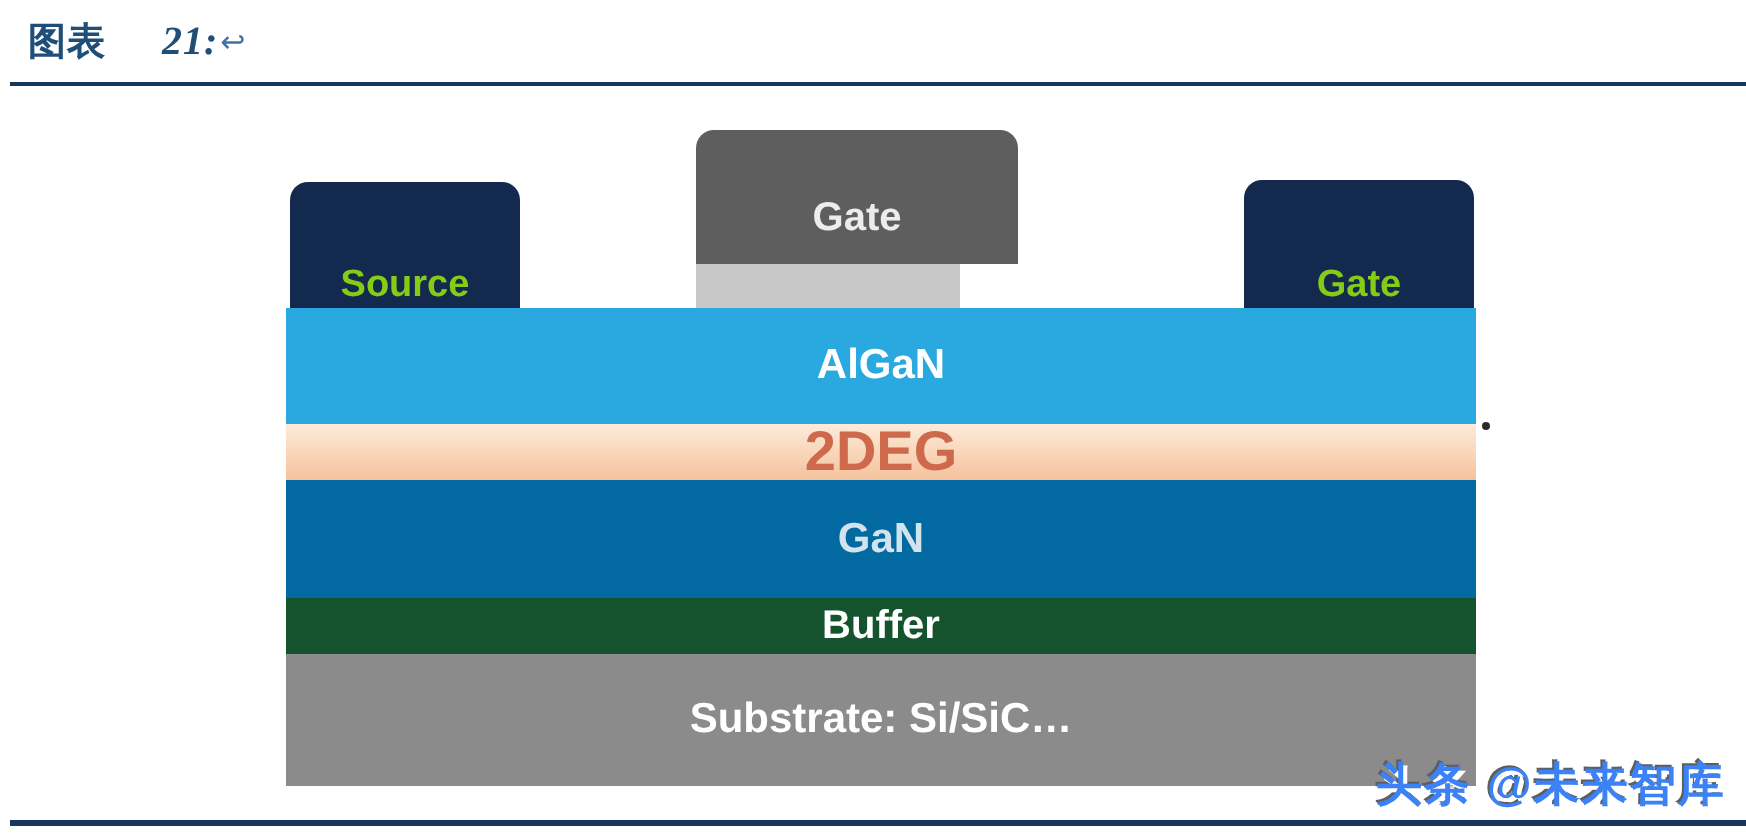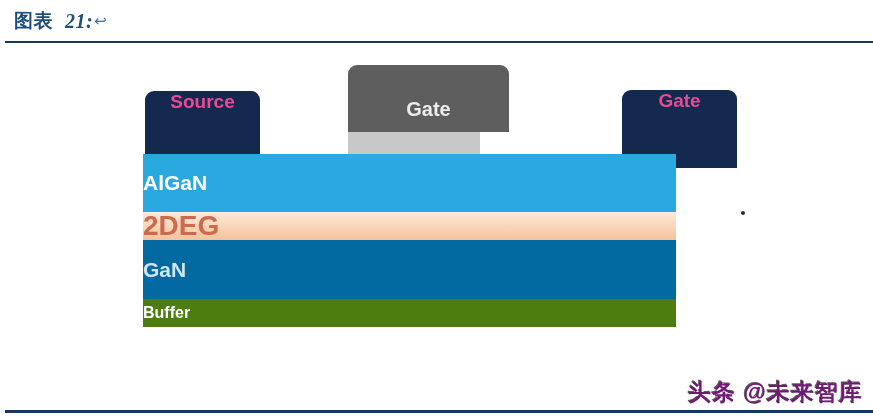--- a/index.html
+++ b/index.html
@@ -4,54 +4,54 @@
 <style>
   html,body{margin:0;padding:0;background:#ffffff;}
   body{font-family:"Liberation Sans", sans-serif;}
   #page{position:relative;width:873px;height:418px;background:#ffffff;overflow:hidden;}
 
   
   .caption{position:absolute;left:14px;top:7px;height:28px;display:flex;align-items:center;
            color:#1F4E79;font-size:19px;font-weight:bold;letter-spacing:0.5px;}
   .caption .fig-label{font-weight:bold;}
   .caption .fig-num{font-family:"Liberation Serif", serif;font-style:italic;font-weight:bold;
-                    margin-left:12px;font-size:20px;}
+                    margin-left:28px;font-size:20px;}
   .caption .fig-title{margin-left:12px;}
   .caption .ret{font-weight:normal;font-size:15px;color:#4472A8;margin-left:1px;}
 
   .rule{position:absolute;left:5px;right:0;background:#17375E;}
   .rule-top{top:41px;height:2px;}
   .rule-bottom{top:410px;height:3px;}
 
   
   .diagram{position:absolute;left:0;top:0;width:873px;height:418px;}
 
   .electrode{position:absolute;background:#13294E;border-radius:9px 9px 0 0;
-             display:flex;align-items:flex-start;justify-content:center;
-             color:#ec4899;font-size:19px;font-weight:bold;}
+             display:flex;align-items:flex-end;justify-content:center;
+             color:#84cc16;font-size:19px;font-weight:bold;}
   .source{left:145px;top:91px;width:115px;height:63px;padding-bottom:13px;}
   .drain{left:622px;top:90px;width:115px;height:64px;padding-bottom:14px;}
 
   .gate-cap{position:absolute;left:348px;top:65px;width:161px;height:67px;background:#5E5E5E;
             border-radius:9px 9px 0 0;display:flex;align-items:flex-end;justify-content:center;
             color:#ECECEC;font-size:20px;font-weight:bold;padding-bottom:11px;box-sizing:border-box;}
   .gate-stem{position:absolute;left:348px;top:132px;width:132px;height:22px;background:#C8C8C8;}
 
-  .layer{position:absolute;left:143px;width:533px;display:flex;align-items:center;justify-content:flex-start;
+  .layer{position:absolute;left:143px;width:595px;display:flex;align-items:center;justify-content:center;
          font-weight:bold;}
   .layer-algan{top:154px;height:58px;background:#2AA9E0;color:#FFFFFF;font-size:21px;}
   .layer-2deg{top:212px;height:28px;background:linear-gradient(#FDEBDA,#F5C29C);color:#CE6A4B;font-size:28px;}
   .layer-gan{top:240px;height:59px;background:#0369a1;color:rgba(255,255,255,0.82);font-size:21px;}
-  .layer-buffer{top:299px;height:28px;background:#4d7c0f;color:#FFFFFF;font-size:16px;}
+  .layer-buffer{top:299px;height:28px;background:#14532d;color:#FFFFFF;font-size:20px;}
   .layer-substrate{top:327px;height:66px;background:#8B8B8B;color:#FFFFFF;font-size:21px;font-weight:bold;}
 
   .dot{position:absolute;left:741px;top:211px;width:4px;height:4px;background:#2b2b2b;border-radius:50%;}
 
   
-  .watermark{position:absolute;left:688px;top:377px;font-size:23px;font-weight:bold;color:#701a75;
+  .watermark{position:absolute;left:688px;top:377px;font-size:23px;font-weight:bold;color:#3b82f6;
              text-shadow:2px 2px 0 #ffffff, -1px -1px 0 #5e5e5e;letter-spacing:1px;white-space:nowrap;}
 </style>
 </head>
 <body>
 
 <div id="page">
 
   <div class="caption">
     <span class="fig-label">图表</span>
     <span class="fig-num">21:</span>
@@ -84,20 +84,23 @@
     </div>
 
     <div class="layer layer-gan">
       <span>GaN</span>
     </div>
 
     <div class="layer layer-buffer">
       <span>Buffer</span>
     </div>
 
+    <div class="layer layer-substrate">
+      <span>Substrate: Si/SiC…</span>
+    </div>
 
     <div class="dot"></div>
   </div>
 
   <div class="watermark">
     <span>头条 @未来智库</span>
   </div>
 
   <div class="rule rule-bottom"></div>
 

